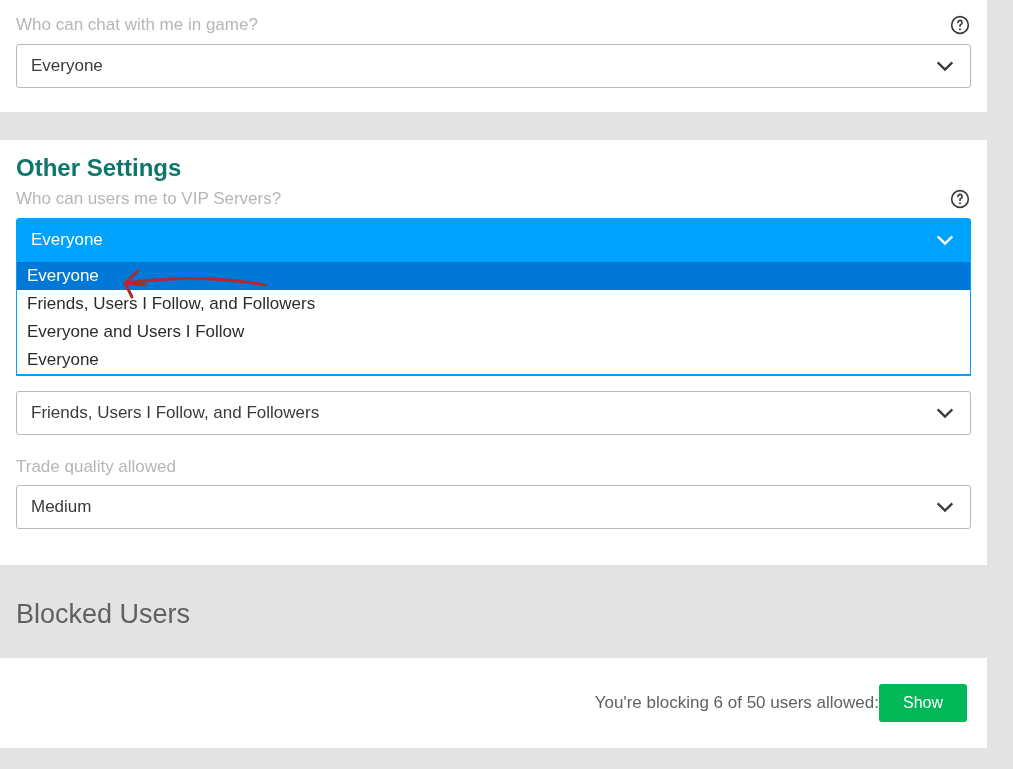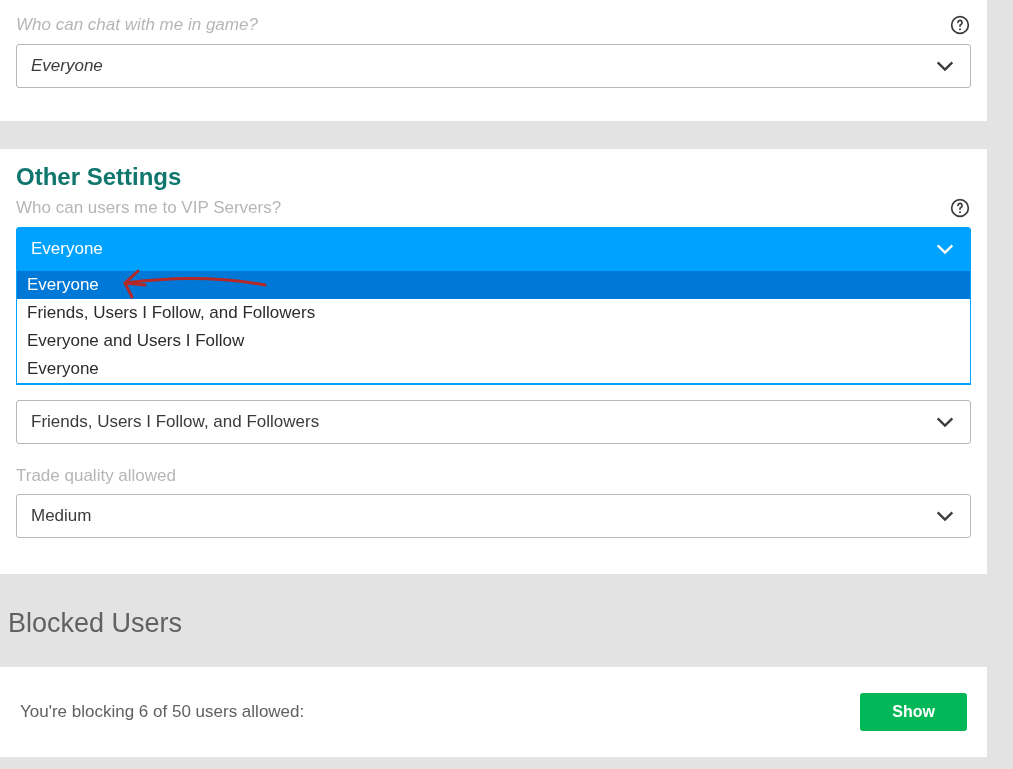--- a/index.html
+++ b/index.html
@@ -11,22 +11,21 @@
       overflow: hidden;
       color: #393b3d;
       position: relative;
     }
     .panel {
       background: #fff;
       padding: 14px 16px 30px 16px;
       width: 987px;
     }
     .top-panel {
-      padding-bottom: 27px;
-      font-style: italic;
+      padding-bottom: 18px;
     }
     .section-heading {
       font-size: 24px;
       font-weight: 700;
       color: #0f766e;
       margin-bottom: 6px;
     }
     .setting-row {
       margin-bottom: 6px;
     }
@@ -99,35 +98,35 @@
       padding: 34px 0 28px 0;
       margin-left: -18px;
     }
     .blocked-panel {
       background: #fff;
       padding: 26px 20px;
       width: 987px;
     }
     .blocked-row {
       display: flex;
-      justify-content: space-between;
+      justify-content: flex-end;
       align-items: center;
     }
     .blocked-text {
       font-size: 17px;
       color: #606162;
     }
     .show-btn {
       background: #02B757;
       color: #fff;
       border: none;
       border-radius: 3px;
-      padding: 10px 32px;
+      padding: 10px 24px;
       font-size: 16px;
-      font-weight: 700;
+      font-weight: 400;
       cursor: pointer;
     }
     .annotation {
       position: absolute;
       top: 263px;
       left: 110px;
       pointer-events: none;
       z-index: 100;
     }
     .annotation svg { display: block; }
@@ -215,21 +214,21 @@
       <span class="chevron">
         <svg width="22" height="22" viewBox="0 0 24 24">
             <path d="M4 8 L12 16 L20 8" fill="none" stroke="#393b3d" stroke-width="2.5"></path>
           </svg>
       </span>
     </div>
   </div>
 </div>
 
 <div style="width:987px">
-  <div class="blocked-heading" style="margin-left:8px;padding-left:0">Blocked Users</div>
+  <div class="blocked-heading" style="margin-left:16px;padding-left:0">Blocked Users</div>
 </div>
 
 <div class="blocked-panel">
   <div class="blocked-row">
     <span class="blocked-text">You're blocking 6 of 50 users allowed:</span>
     <button class="show-btn">Show</button>
   </div>
 </div>
 
 <div class="annotation">

